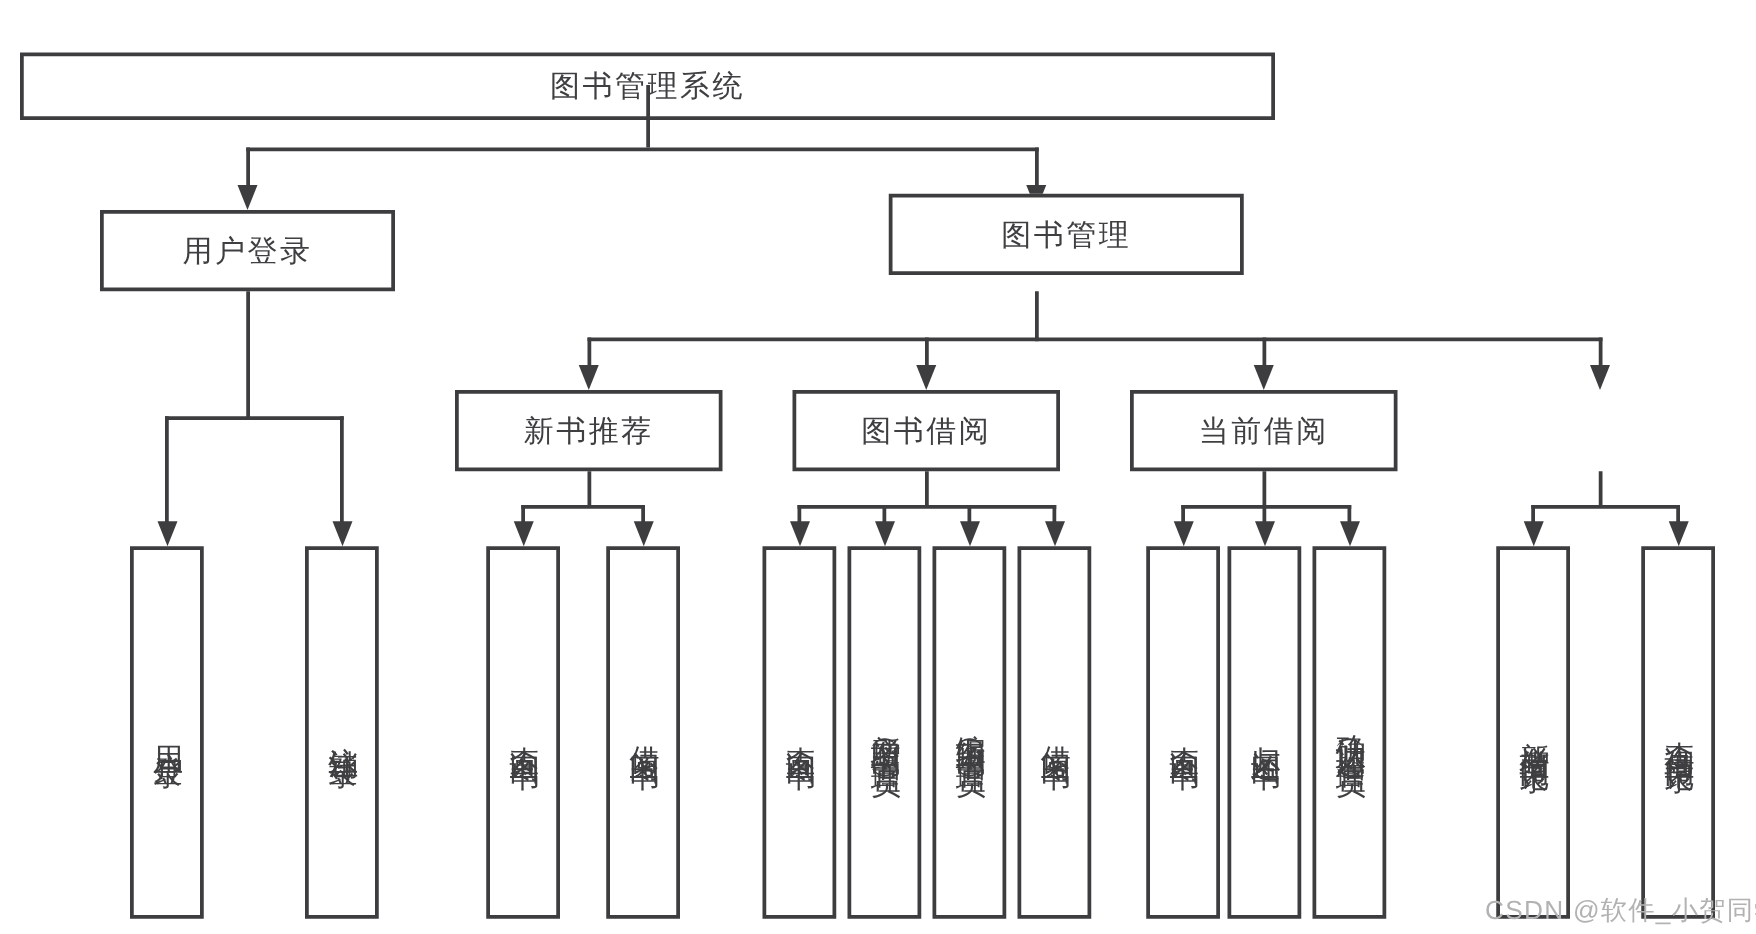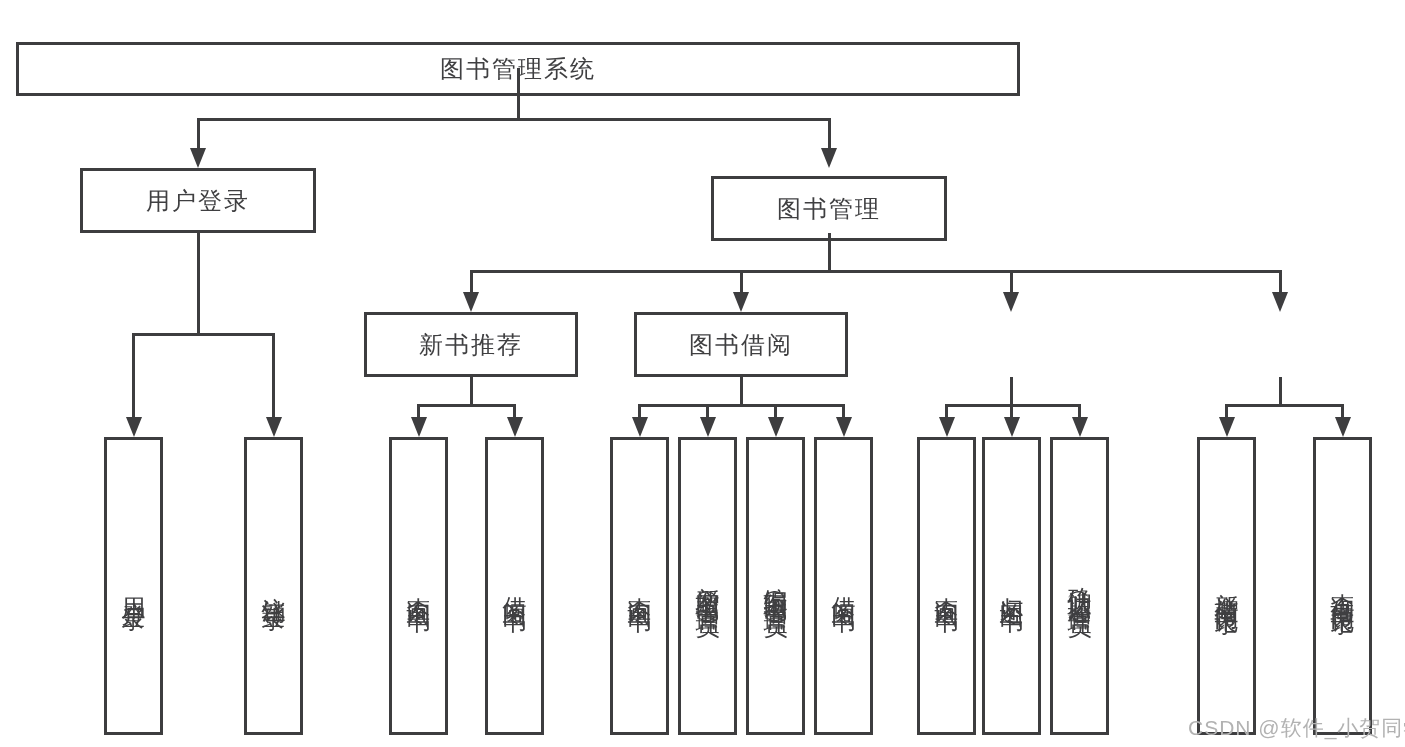--- a/index.html
+++ b/index.html
@@ -65,21 +65,21 @@
   <div>
     <div class="vl" style="left:516.5px;top:68px;height:50px;"></div>
     <div class="hl" style="left:196.5px;top:118px;width:634px;"></div>
     <div class="vl" style="left:196.5px;top:118px;height:32px;"></div>
     <div class="ar" style="left:190px;top:148px;"></div>
     <div class="vl" style="left:827.5px;top:118px;height:32px;"></div>
     <div class="ar" style="left:821px;top:148px;"></div>
   </div>
 
   <div class="node" style="left:80px;top:168px;width:236px;height:65px;">用户登录</div>
-  <div class="node" style="left:711px;top:176px;width:236px;height:65px;">图书管理</div>
+  <div class="node" style="left:711px;top:155px;width:284px;height:65px;">图书管理</div>
 
   <div>
     <div class="vl" style="left:196.5px;top:233px;height:102px;"></div>
     <div class="hl" style="left:132px;top:333px;width:143px;"></div>
     <div class="vl" style="left:132px;top:333px;height:85px;"></div>
     <div class="ar" style="left:125.5px;top:417px;"></div>
     <div class="vl" style="left:272px;top:333px;height:85px;"></div>
     <div class="ar" style="left:265.5px;top:417px;"></div>
   </div>
 
@@ -91,20 +91,21 @@
     <div class="vl" style="left:739.5px;top:270px;height:24px;"></div>
     <div class="ar" style="left:733px;top:292px;"></div>
     <div class="vl" style="left:1009.5px;top:270px;height:24px;"></div>
     <div class="ar" style="left:1003px;top:292px;"></div>
     <div class="vl" style="left:1278.5px;top:270px;height:24px;"></div>
     <div class="ar" style="left:1272px;top:292px;"></div>
   </div>
 
   <div class="node" style="left:364px;top:312px;width:214px;height:65px;">新书推荐</div>
   <div class="node" style="left:634px;top:312px;width:214px;height:65px;">图书借阅</div>
+  <div class="node" style="left:904px;top:312px;width:214px;height:65px;">当前借阅</div>
 
   <div>
     <div class="vl" style="left:469.5px;top:377px;height:29px;"></div>
     <div class="hl" style="left:417px;top:404px;width:99px;"></div>
     <div class="vl" style="left:417px;top:404px;height:15px;"></div>
     <div class="ar" style="left:410.5px;top:417px;"></div>
     <div class="vl" style="left:513px;top:404px;height:15px;"></div>
     <div class="ar" style="left:506.5px;top:417px;"></div>
   </div>
 

